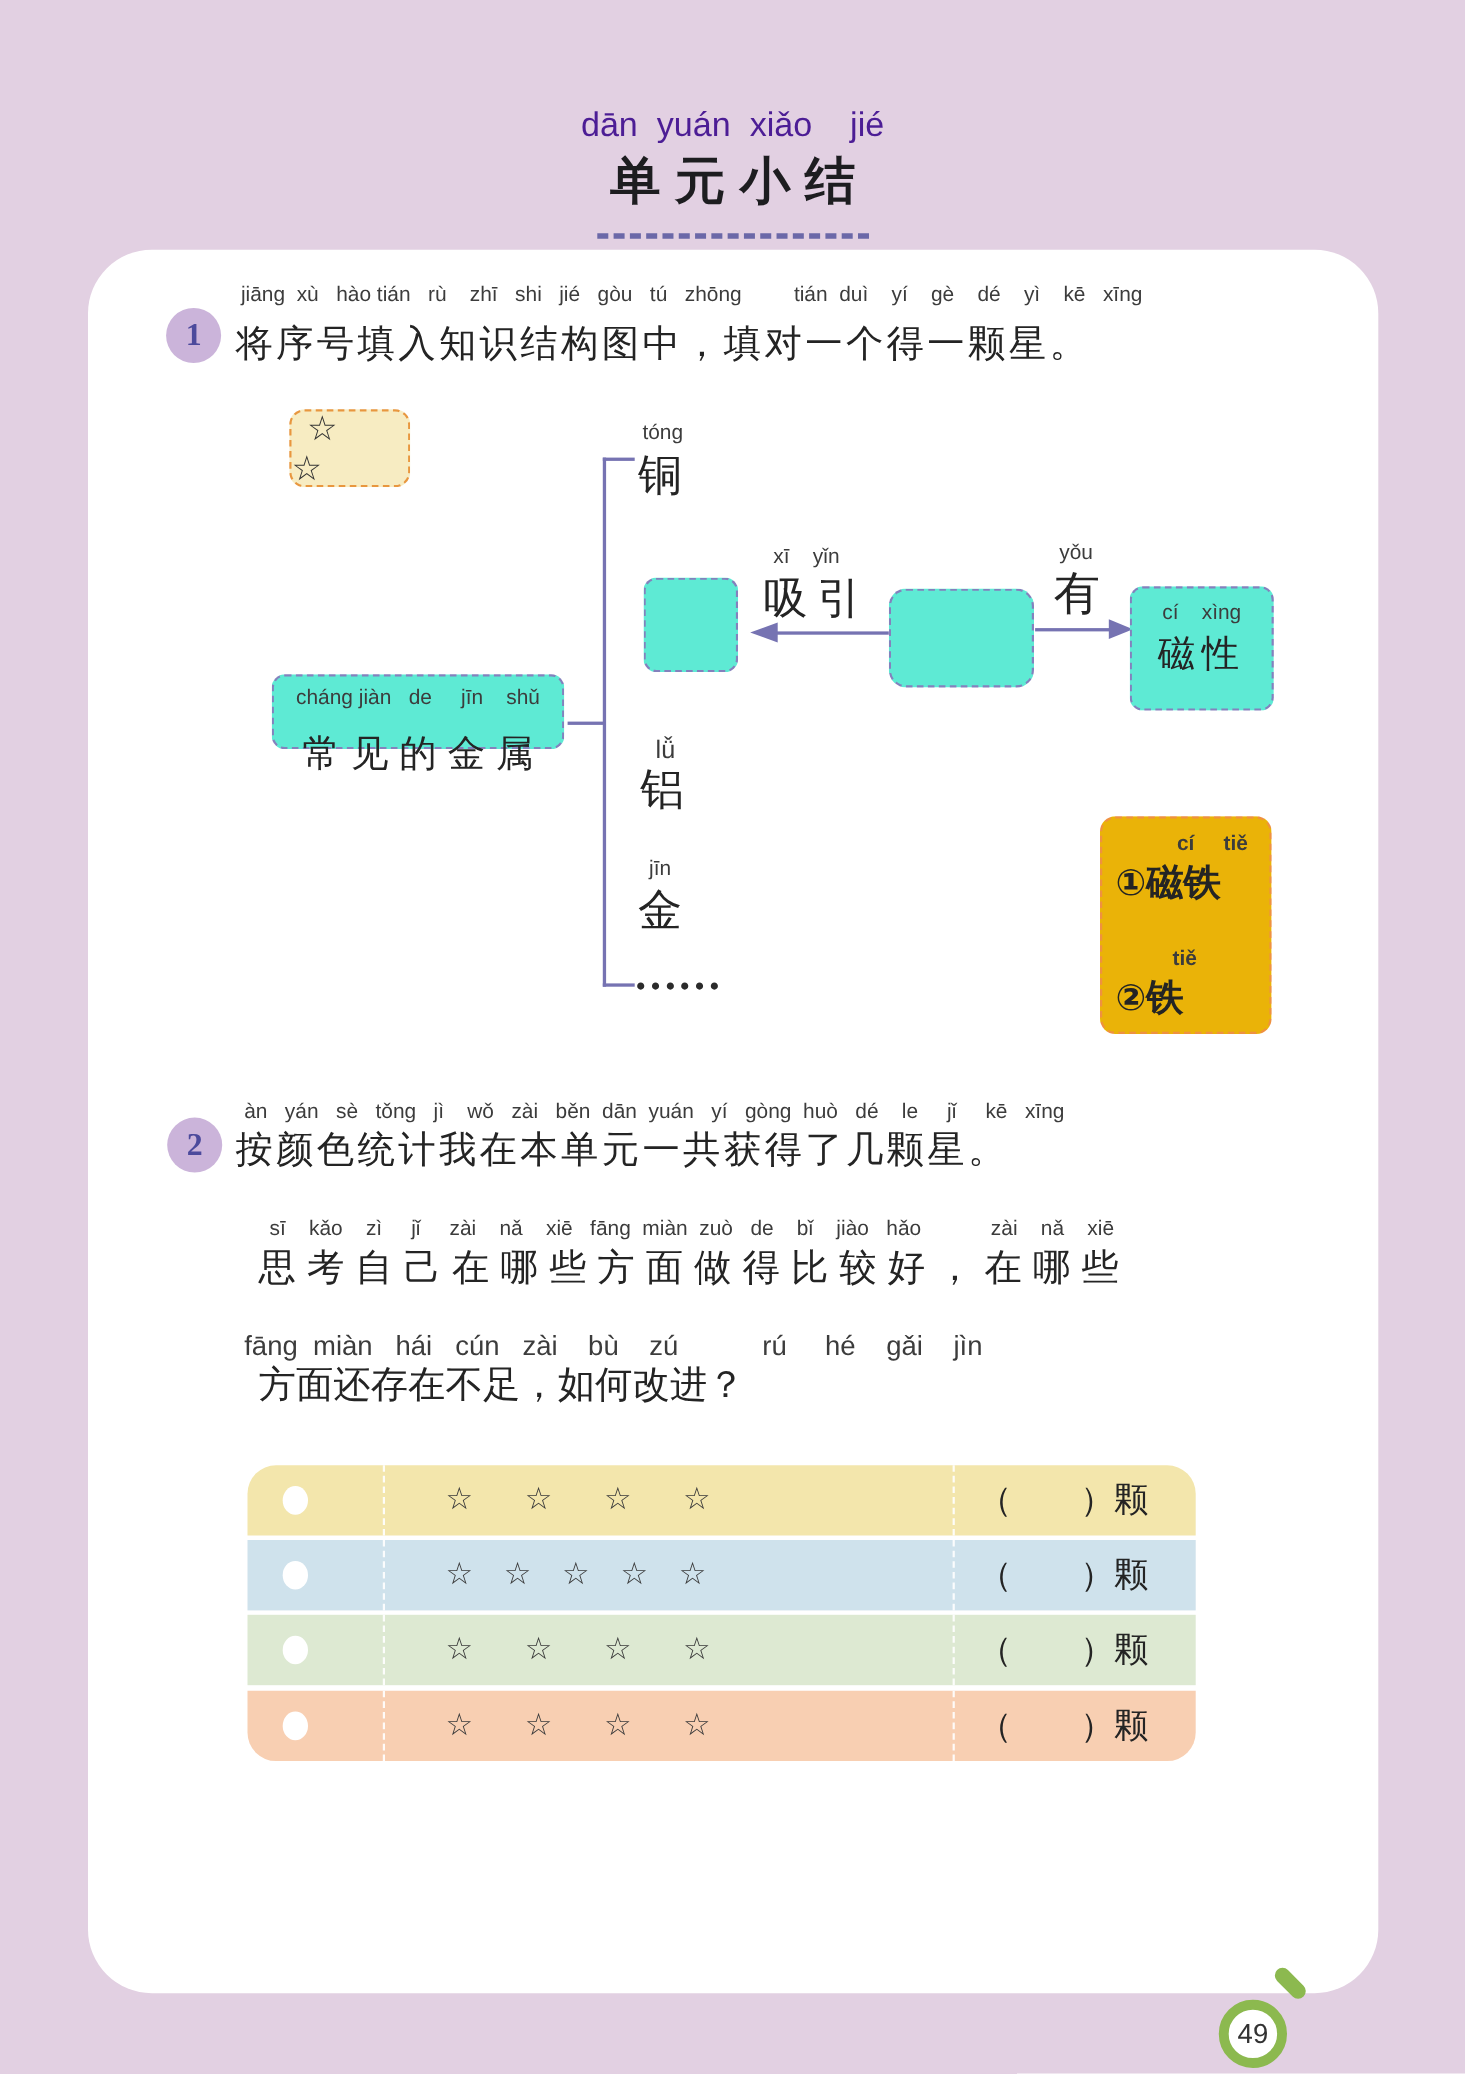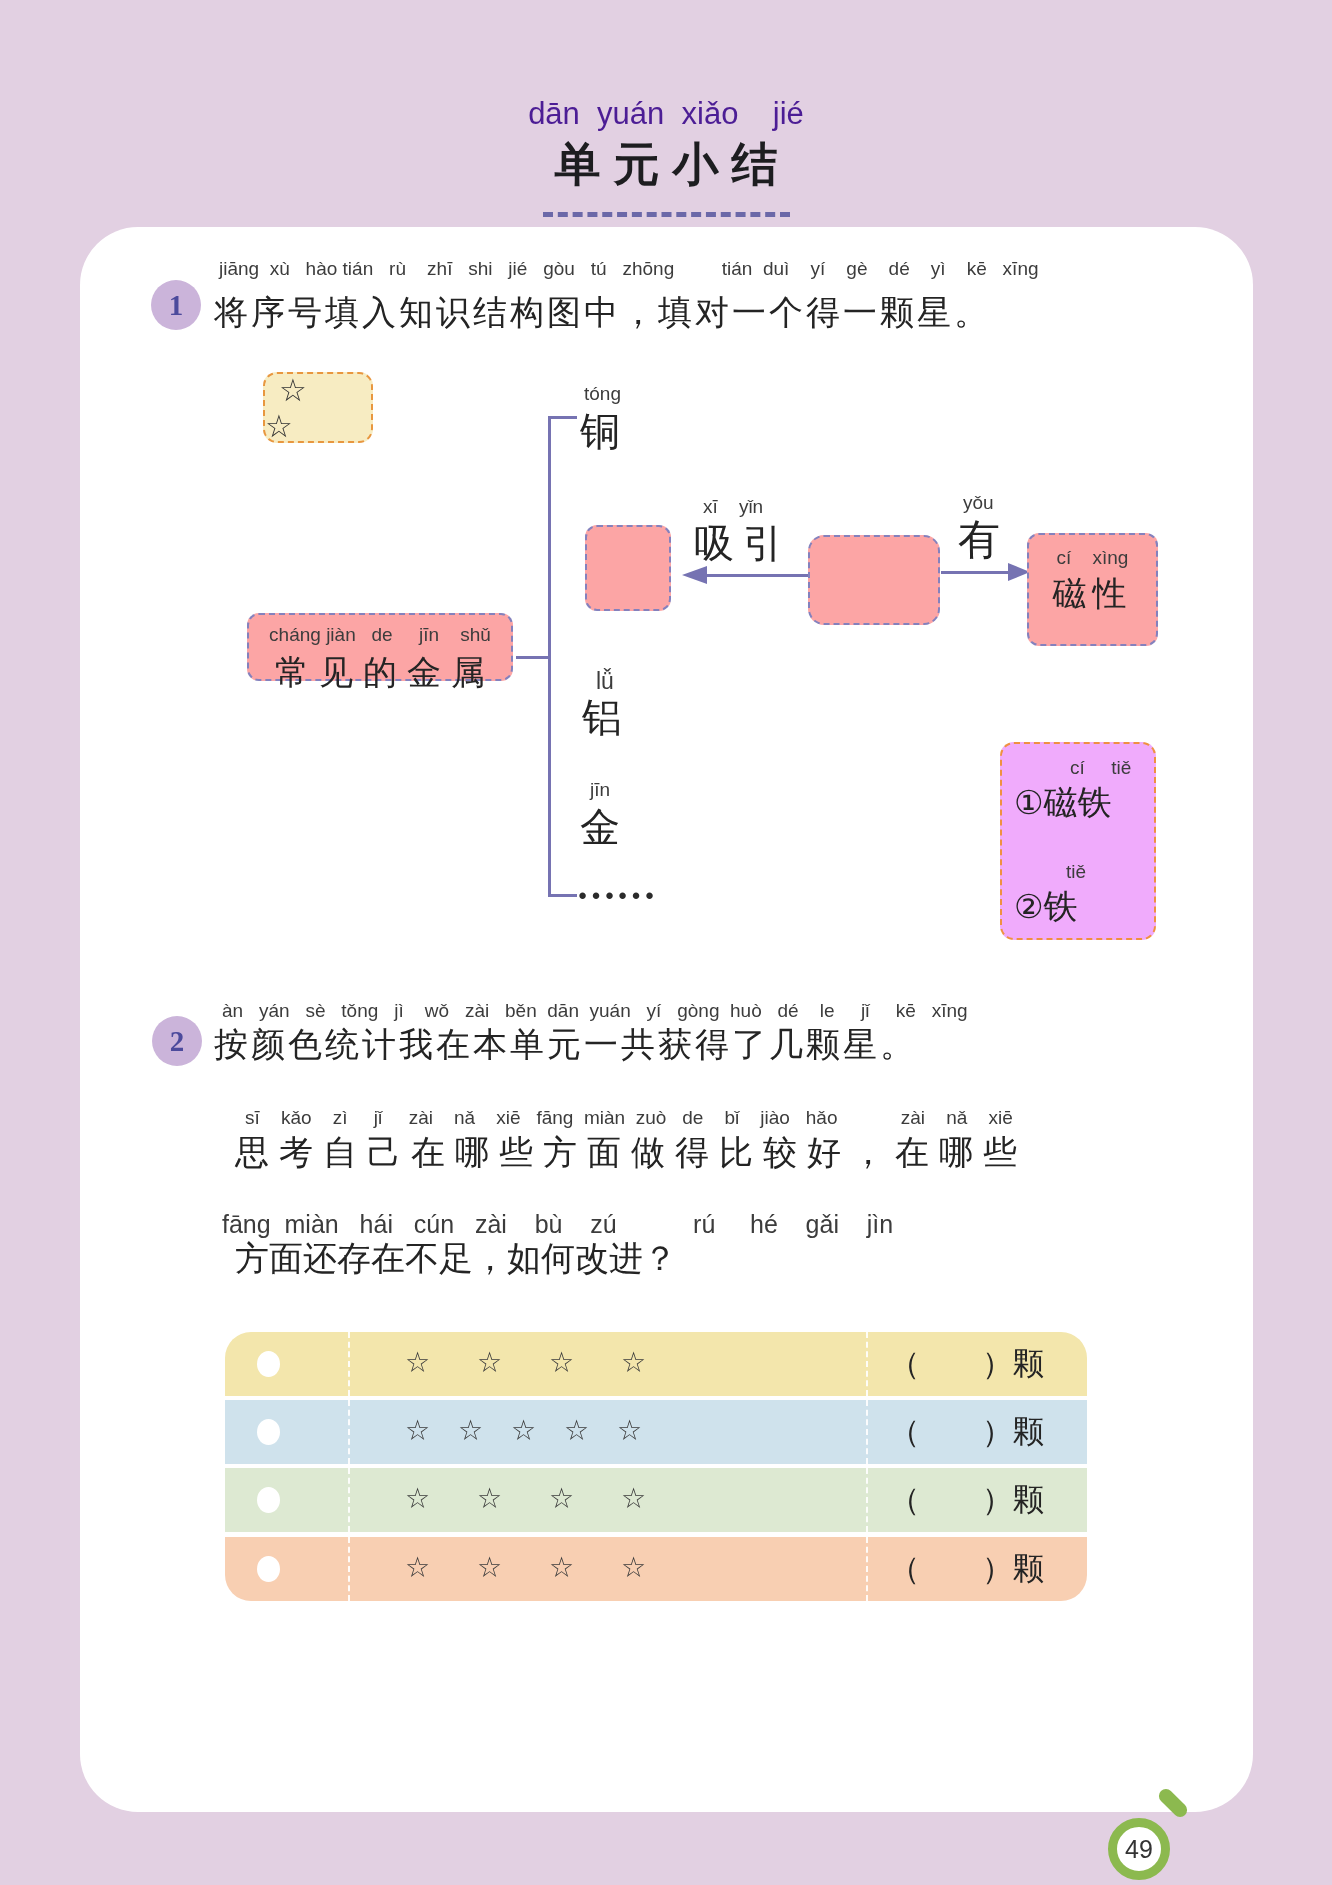--- a/index.html
+++ b/index.html
@@ -36,31 +36,31 @@
   .s1-pinyin { left:219px; top:258px; font-size:19px; }
   .s1-hanzi  { left:214px; top:290px; font-size:34px; letter-spacing:3px; }
   .s2-l1-pinyin { left:222px; top:1000px; font-size:19px; }
   .s2-l1-hanzi  { left:214px; top:1022px; font-size:34px; letter-spacing:3px; }
   .s2-l2-pinyin { left:245px; top:1107px; font-size:19px; }
   .s2-l2-hanzi  { left:235px; top:1130px; font-size:34px; letter-spacing:10px; }
   .s2-l3-pinyin { left:222px; top:1210px; font-size:25px; }
   .s2-l3-hanzi  { left:235px; top:1236px; font-size:34px; letter-spacing:0px; }
 
   
-  .pbox { position:absolute; border:2px dashed #8481bd; background:#fca5a5; border-radius:12px; box-sizing:border-box; }
+  .pbox { position:absolute; border:2px dashed #8481bd; background:#5eead4; border-radius:12px; box-sizing:border-box; }
   .stars-box {
     position:absolute; left:263px; top:372px; width:110px; height:71px;
     border:2px dashed #e8973f; background:#f7ecc2; border-radius:14px; box-sizing:border-box;
     display:flex; align-items:center; justify-content:center;
     font-size:31px; color:#333; letter-spacing:14px; text-indent:14px;
     font-family:"DejaVu Sans",sans-serif;
   }
   .root-box { left:247px; top:613px; width:266px; height:68px; text-align:center; }
   .root-pinyin { display:block; margin-top:9px; font-size:19px; color:#3c3c3c; white-space:pre; }
-  .root-hanzi { display:block; margin-top:4px; font-size:34px; letter-spacing:10px; text-indent:10px;
+  .root-hanzi { display:block; margin-top:16px; font-size:34px; letter-spacing:10px; text-indent:10px;
                 color:#242424; font-family:"Liberation Serif",serif; }
   .blank-a { left:585px; top:525px; width:86px; height:86px; }
   .blank-b { left:808px; top:535px; width:132px; height:90px; border-radius:16px; }
   .magnet-box { left:1027px; top:533px; width:131px; height:113px; text-align:center; }
   .magnet-pinyin { display:block; margin-top:12px; font-size:19px; color:#3c3c3c; white-space:pre; }
   .magnet-hanzi { display:block; margin-top:2px; font-size:34px; letter-spacing:6px;
                   color:#242424; font-family:"Liberation Serif",serif; }
 
   
   .line { position:absolute; background:#7673b2; }
@@ -88,21 +88,21 @@
   .hz-you { left:958px; top:512px; font-size:42px; }
   .py-lv  { left:596px; top:668px; font-size:23px; }
   .hz-lv  { left:582px; top:690px; font-size:40px; }
   .py-jin { left:590px; top:779px; font-size:19px; }
   .hz-jin { left:580px; top:800px; font-size:40px; }
   .hz-ellipsis { left:576px; top:862px; font-size:40px; font-weight:bold; color:#2b2b2b; }
 
   
   .answer-box {
     position:absolute; left:1000px; top:742px; width:156px; height:198px;
-    border:2px dashed #ef9140; background:#f0abfc; border-radius:14px; box-sizing:border-box;
+    border:2px dashed #ef9140; background:#eab308; border-radius:14px; box-sizing:border-box;font-weight:bold;
   }
   .ans-py1 { left:68px; top:13px; font-size:19px; }
   .ans-row1 { left:12px; top:36px; font-size:34px; }
   .ans-py2 { left:64px; top:117px; font-size:19px; }
   .ans-row2 { left:12px; top:140px; font-size:34px; }
   .ans-num { font-family:"DejaVu Sans",sans-serif; font-size:33px; }
 
   
   .score-row { position:absolute; left:225px; width:862px; height:64px; }
   .row-0 { top:1332px; border-radius:26px 26px 0 0; }

